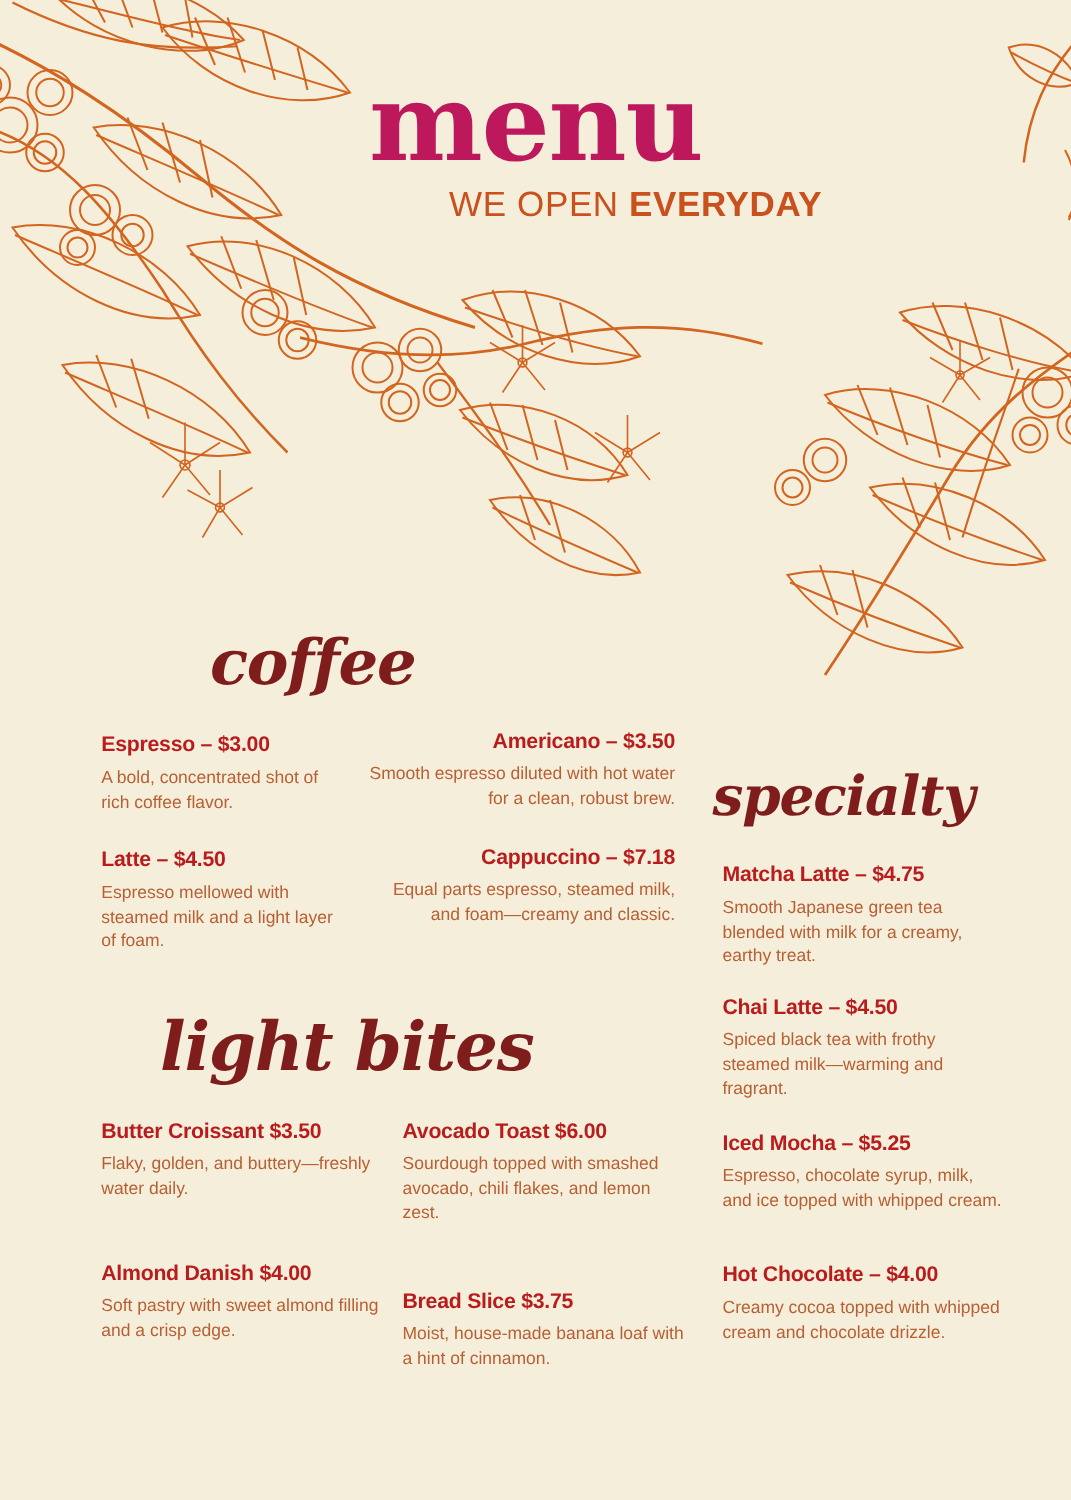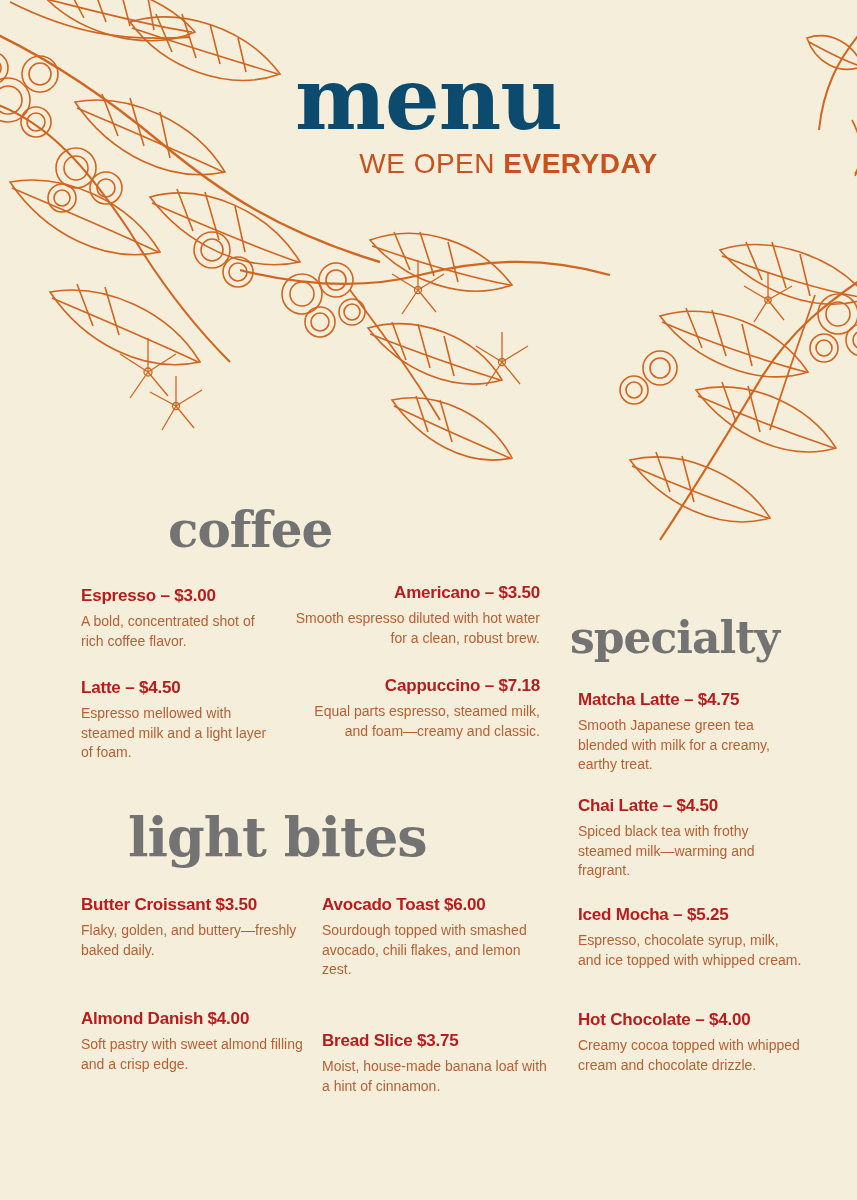--- a/index.html
+++ b/index.html
@@ -38,39 +38,40 @@
     left: 0;
     width: 857px;
     text-align: center;
     z-index: 5;
   }
   .menu-title {
     font-family: "DejaVu Serif", serif;
     font-weight: 700;
     font-size: 86px;
     line-height: 0.95;
-    color: #0c4a6e;
+    color: #be185d;
     letter-spacing: -1px;
     margin: 0;
   }
   .menu-sub {
     margin-top: 8px;
     padding-left: 160px;
     font-size: 28px;
     letter-spacing: 0.5px;
     color: #c9511e;
   }
   .menu-sub .thin { font-weight: 400; }
   .menu-sub .bold { font-weight: 700; }
 
   
   .sec-head {
     font-family: "DejaVu Serif", serif;
     font-weight: 700;
-    color: #737373;
+    color: #7f1d1d;
+    font-style: italic;
     letter-spacing: -1px;
   }
   #coffee-head {
     position: absolute;
     left: 168px; top: 500px;
     font-size: 50px;
   }
   #lightbites-head {
     position: absolute;
     left: 128px; top: 805px;
@@ -304,21 +305,21 @@
 
   <div class="item col-b" style="left:290px; top:676px;">
     <p class="item-name">Cappuccino – $7.18</p>
     <p class="item-desc">Equal parts espresso, steamed milk, and foam—creamy and classic.</p>
   </div>
 
   <div class="sec-head" id="lightbites-head">light bites</div>
 
   <div class="item col-lb-a" style="left:81px; top:895px;">
     <p class="item-name">Butter Croissant $3.50</p>
-    <p class="item-desc">Flaky, golden, and buttery—freshly baked daily.</p>
+    <p class="item-desc">Flaky, golden, and buttery—freshly water daily.</p>
   </div>
 
   <div class="item col-lb-a" style="left:81px; top:1009px;">
     <p class="item-name">Almond Danish $4.00</p>
     <p class="item-desc">Soft pastry with sweet almond filling and a crisp edge.</p>
   </div>
 
   <div class="item col-lb-b" style="left:322px; top:895px;">
     <p class="item-name">Avocado Toast $6.00</p>
     <p class="item-desc">Sourdough topped with smashed avocado, chili flakes, and lemon zest.</p>

